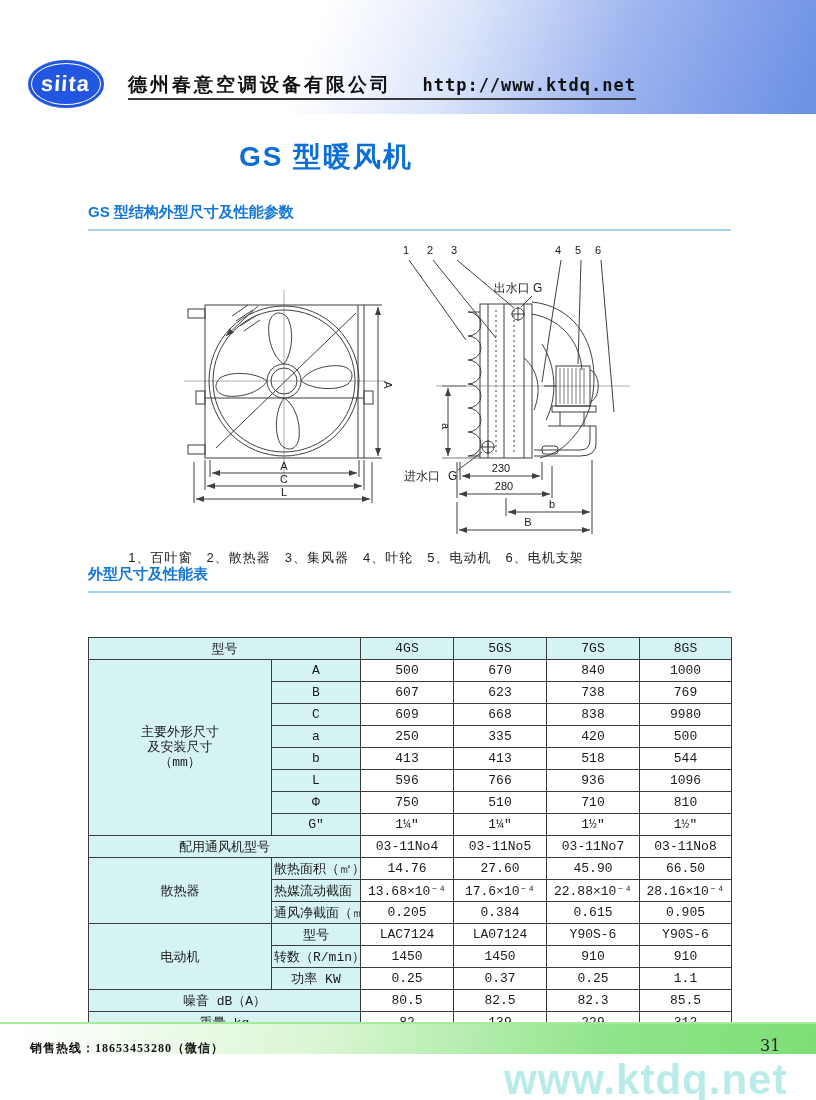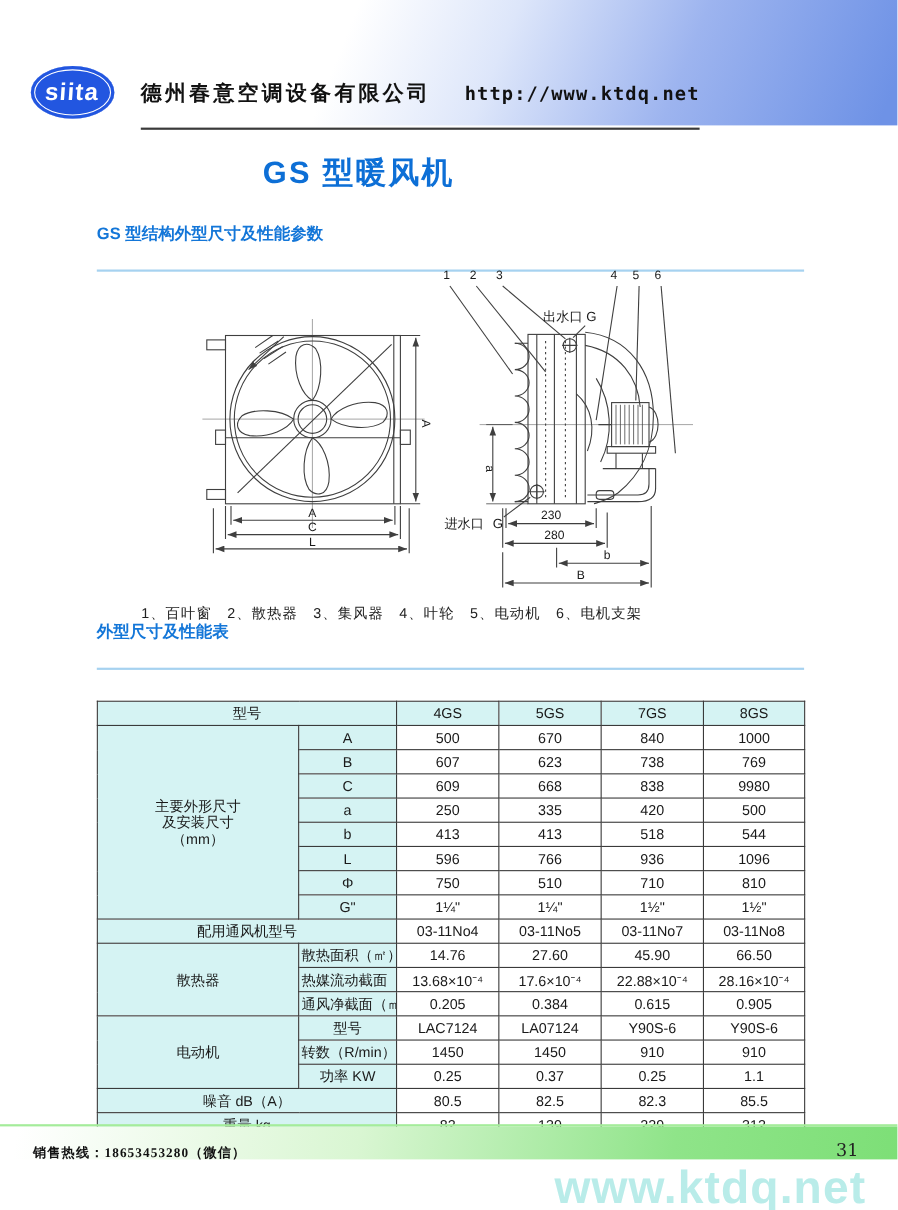--- a/index.html
+++ b/index.html
@@ -17,52 +17,52 @@
     background:#2256e0; border-radius:50%;
     box-shadow:inset 0 0 0 3px #2256e0, inset 0 0 0 4px #ffffff;
     display:flex; align-items:center; justify-content:center;
   }
   .logo span{
     color:#ffffff; font-weight:bold; font-size:22px; letter-spacing:1px;
     font-family:"Liberation Sans", sans-serif; transform:skewX(-4deg);
   }
   .header-line{
     position:absolute; left:128px; top:72px; white-space:nowrap;
-    border-bottom:2px solid #3a3a3a; padding-bottom:18px;
+    border-bottom:2px solid #3a3a3a; padding-bottom:0;
   }
   .company{
     font-family:"DejaVu Serif", serif; font-weight:bold; font-size:19px;
     letter-spacing:3px; color:#111;
   }
   .url{
     font-family:"DejaVu Sans Mono", monospace; font-weight:bold; font-size:17px;
     color:#111; margin-left:26px; letter-spacing:1px;
   }
   
   .doc-title{
     position:absolute; left:0; top:138px; width:652px; text-align:center;
     color:#0d6fd6; font-size:28px; font-weight:bold; letter-spacing:2px;
   }
   .sec-head{
     position:absolute; left:88px; width:643px;
     color:#1376d8; font-size:15px; font-weight:bold;
-    border-bottom:2px solid #a6d2f0; padding-bottom:23px;
+    border-bottom:2px solid #a6d2f0; padding-bottom:7px;
   }
   .sec1{ top:203px; }
   .sec2{ top:565px; }
   
   .diagram{ position:absolute; left:180px; top:240px; }
   .diagram svg text{ font-family:"Liberation Sans", sans-serif; fill:#1a1a1a; }
   .caption{
     position:absolute; left:0; top:549px; width:712px; text-align:center;
     font-size:13px; color:#222; letter-spacing:1px;
   }
   
   .spec-wrap{ position:absolute; left:88px; top:637px; }
-  table.spec{ border-collapse:collapse; table-layout:fixed; width:643px; }
+  table.spec{ border-collapse:collapse; table-layout:fixed; width:643px;font-family:Liberation Mono, monospace; }
   table.spec td{
     border:1px solid #3a3a3a; height:21px; padding:0 2px;
     font-size:13px; text-align:center; vertical-align:middle; background:#ffffff;
     overflow:hidden; white-space:nowrap;
   }
   table.spec td.cy{ background:#d5f3f3; }
   table.spec td.grp div{ line-height:15px; }
   
   .footer-band{
     position:absolute; left:0; top:1022px; width:816px; height:30px;

